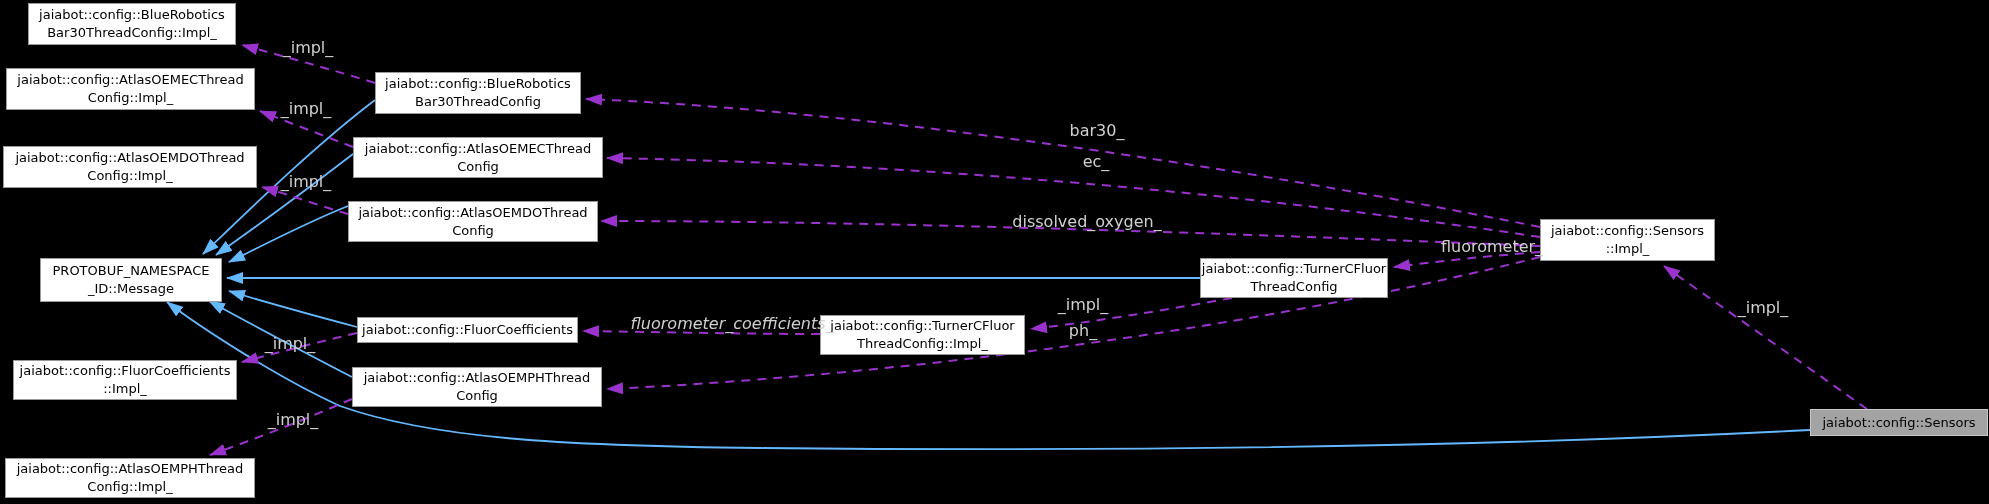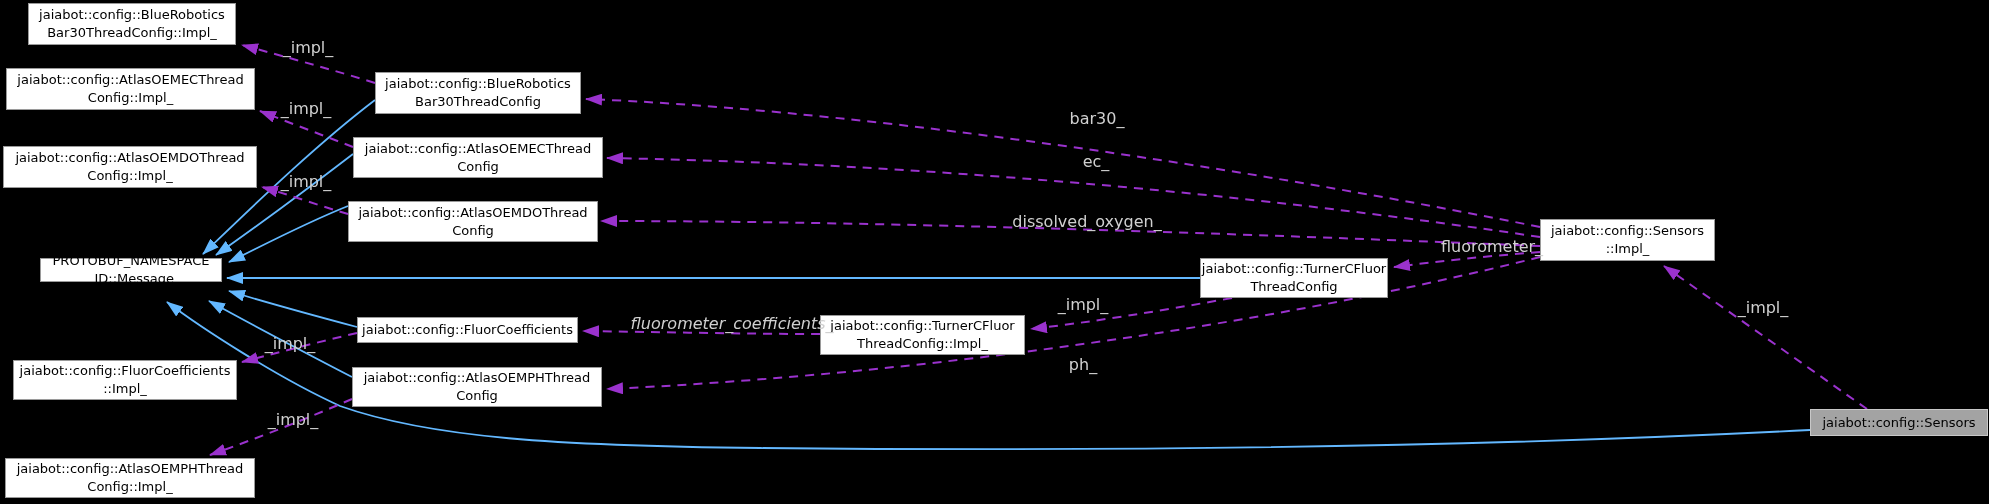--- a/index.html
+++ b/index.html
@@ -67,44 +67,44 @@
   <div class="node" style="left:6px;top:68px;width:249px;height:42px;">jaiabot::config::AtlasOEMECThread
 Config::Impl_</div>
   <div class="node" style="left:3px;top:146px;width:254px;height:42px;">jaiabot::config::AtlasOEMDOThread
 Config::Impl_</div>
   <div class="node" style="left:375px;top:72px;width:206px;height:42px;">jaiabot::config::BlueRobotics
 Bar30ThreadConfig</div>
   <div class="node" style="left:353px;top:137px;width:250px;height:41px;">jaiabot::config::AtlasOEMECThread
 Config</div>
   <div class="node" style="left:348px;top:201px;width:250px;height:41px;">jaiabot::config::AtlasOEMDOThread
 Config</div>
-  <div class="node" style="left:40px;top:258px;width:182px;height:24px;">PROTOBUF_NAMESPACE
+  <div class="node" style="left:40px;top:258px;width:182px;height:44px;">PROTOBUF_NAMESPACE
 _ID::Message</div>
   <div class="node" style="left:357px;top:317px;width:221px;height:26px;">jaiabot::config::FluorCoefficients</div>
   <div class="node" style="left:13px;top:360px;width:224px;height:40px;">jaiabot::config::FluorCoefficients
 ::Impl_</div>
   <div class="node" style="left:352px;top:367px;width:250px;height:40px;">jaiabot::config::AtlasOEMPHThread
 Config</div>
   <div class="node" style="left:5px;top:458px;width:250px;height:40px;">jaiabot::config::AtlasOEMPHThread
 Config::Impl_</div>
   <div class="node" style="left:820px;top:315px;width:205px;height:40px;">jaiabot::config::TurnerCFluor
 ThreadConfig::Impl_</div>
   <div class="node" style="left:1200px;top:258px;width:188px;height:40px;">jaiabot::config::TurnerCFluor
 ThreadConfig</div>
   <div class="node" style="left:1540px;top:219px;width:175px;height:42px;">jaiabot::config::Sensors
 ::Impl_</div>
   <div class="node highlight" style="left:1810px;top:409px;width:178px;height:27px;">jaiabot::config::Sensors</div>
 
   <div class="edge-label" style="left:308px;top:47px;">_impl_</div>
   <div class="edge-label" style="left:306px;top:108px;">_impl_</div>
   <div class="edge-label" style="left:306px;top:181px;">_impl_</div>
-  <div class="edge-label" style="left:1097px;top:118px;">bar30_</div>
+  <div class="edge-label" style="left:1097px;top:130px;">bar30_</div>
   <div class="edge-label" style="left:1096px;top:161px;">ec_</div>
   <div class="edge-label" style="left:1087px;top:221px;">dissolved_oxygen_</div>
   <div class="edge-label" style="left:1492px;top:246px;">fluorometer_</div>
   <div class="edge-label" style="left:1083px;top:304px;">_impl_</div>
-  <div class="edge-label" style="left:1083px;top:364px;">ph_</div>
+  <div class="edge-label" style="left:1083px;top:330px;">ph_</div>
   <div class="edge-label" style="left:732px;top:323px;font-style:italic;">fluorometer_coefficients_</div>
   <div class="edge-label" style="left:290px;top:343px;">_impl_</div>
   <div class="edge-label" style="left:293px;top:419px;">_impl_</div>
   <div class="edge-label" style="left:1763px;top:307px;">_impl_</div>
 
 </div>
 
 </body></html>

